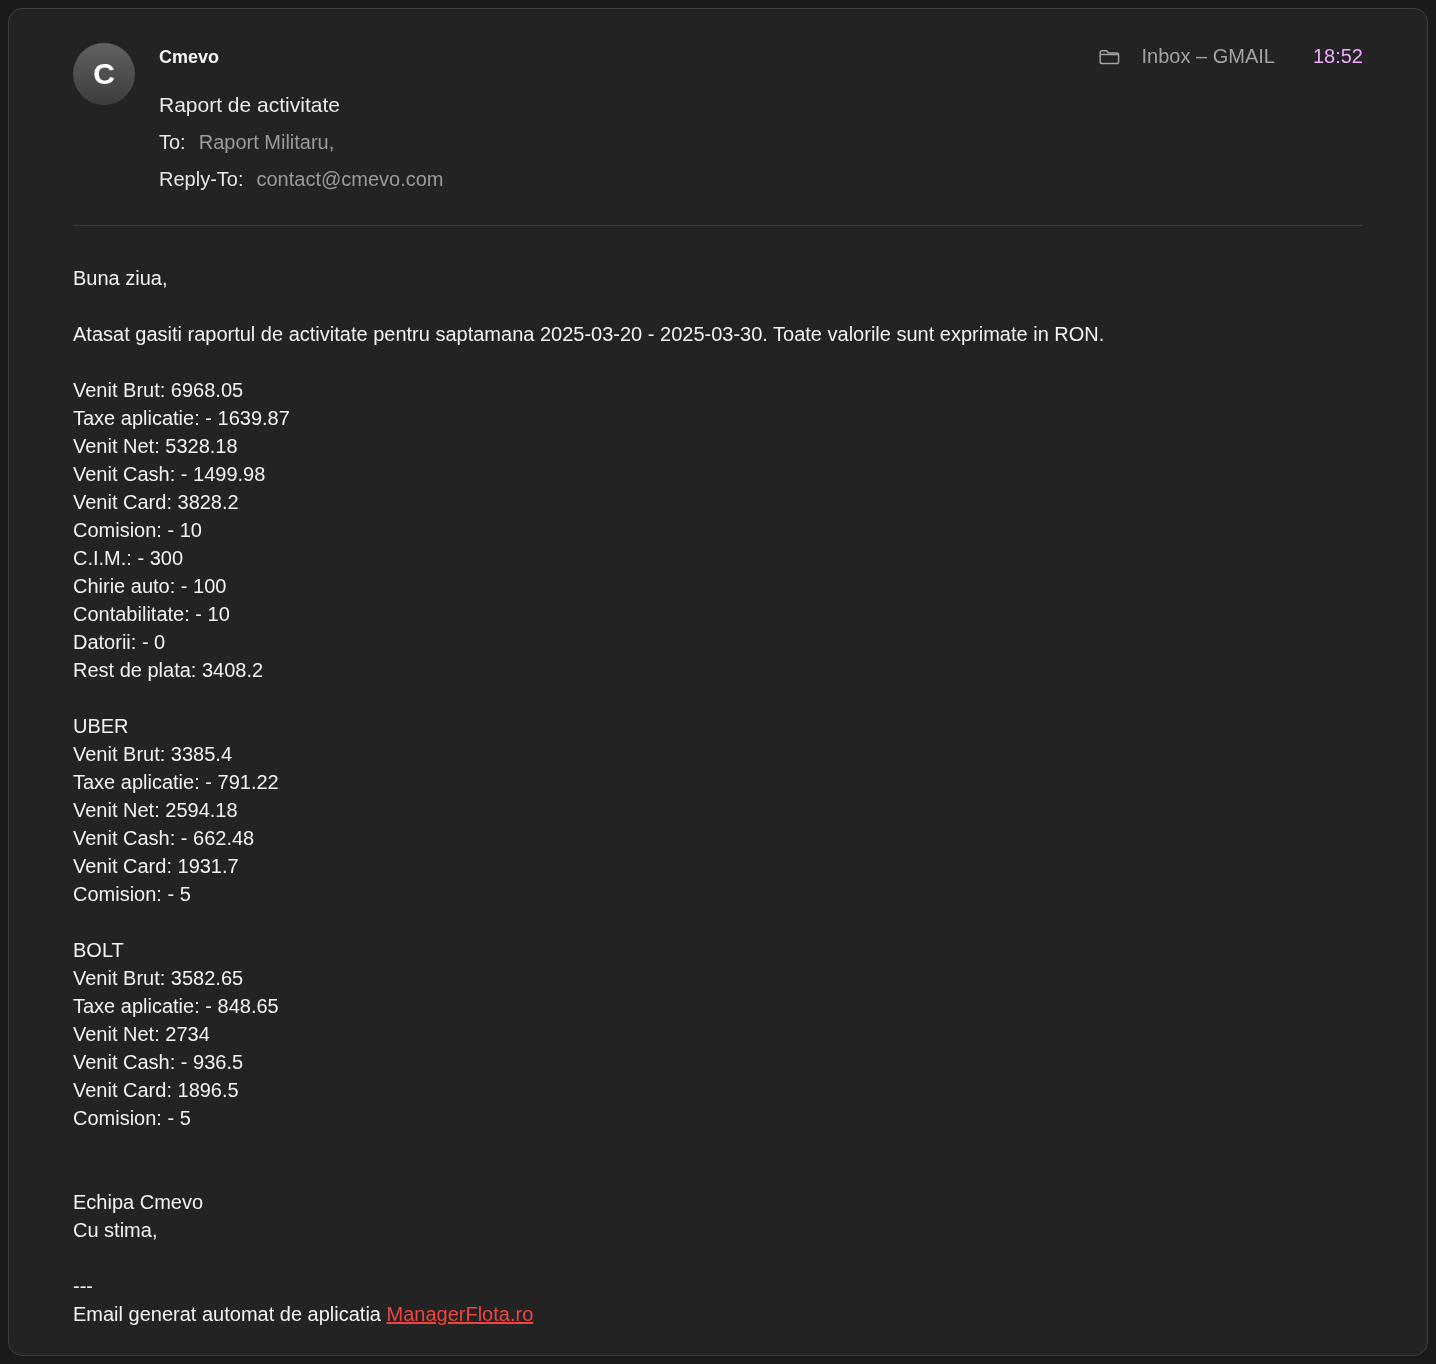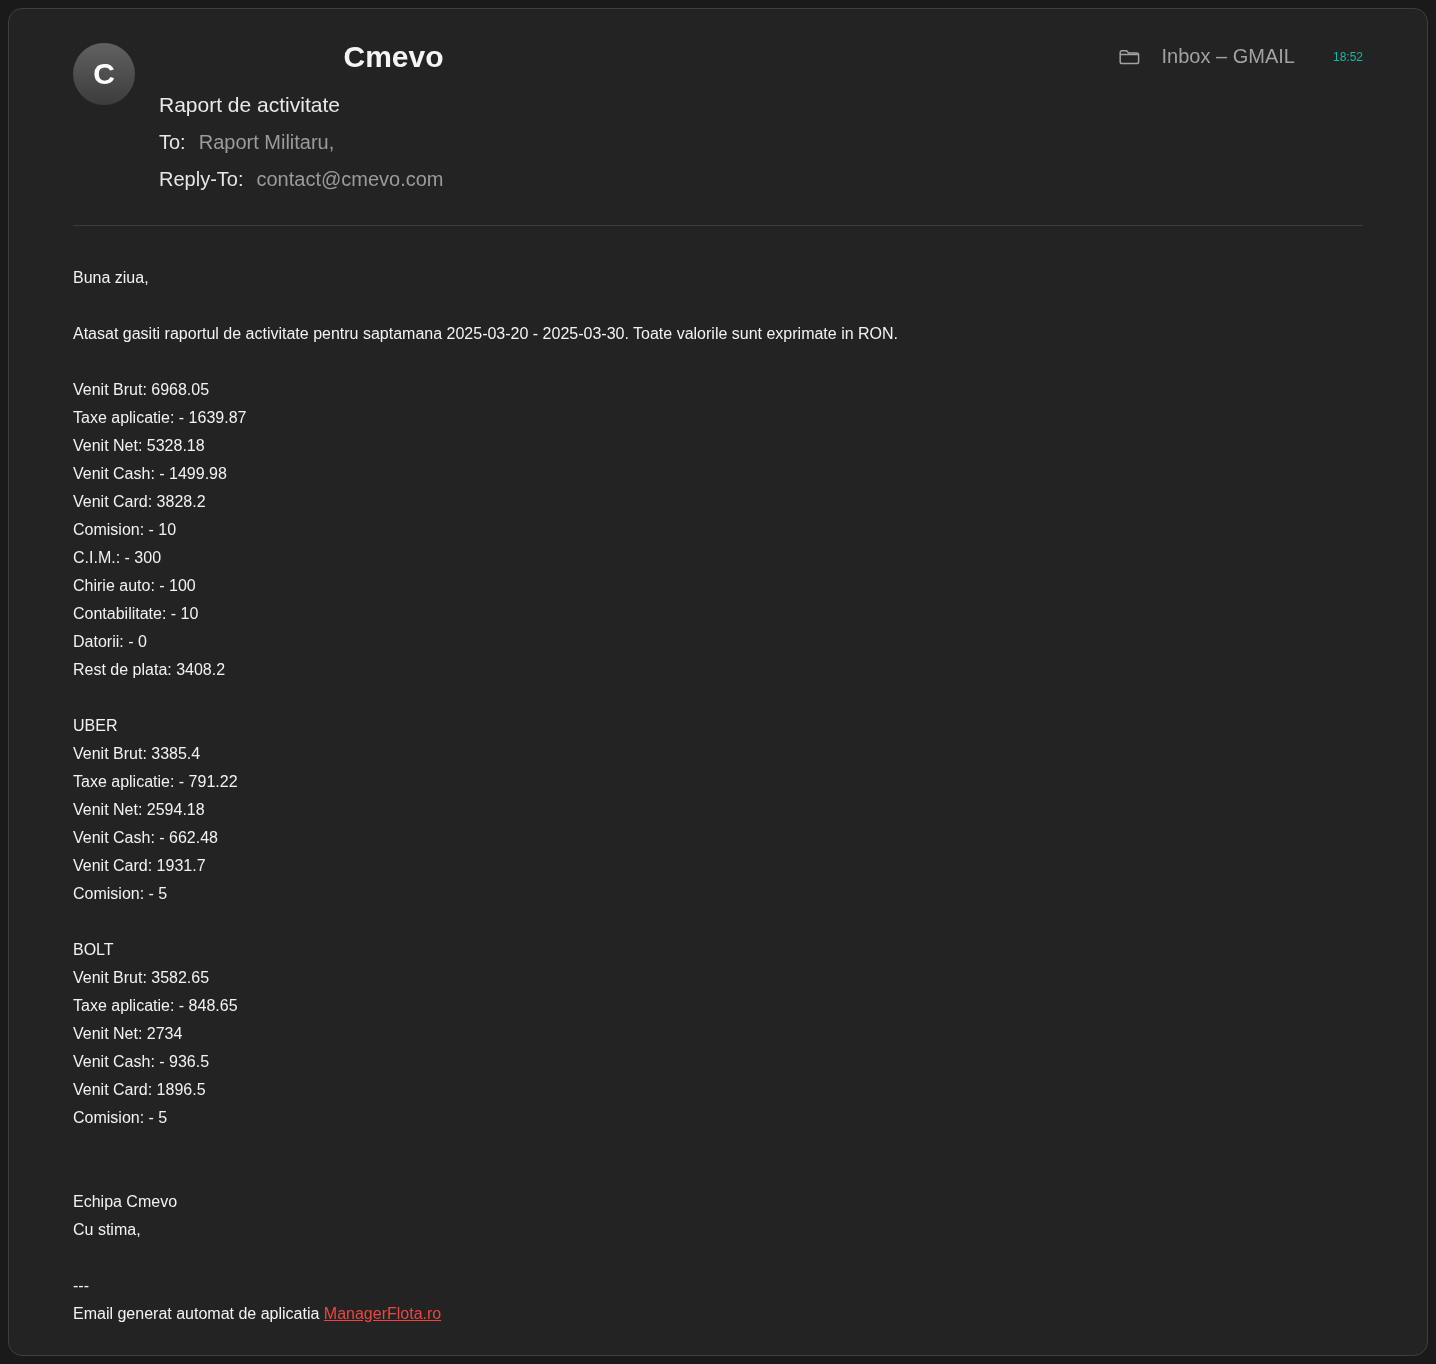--- a/index.html
+++ b/index.html
@@ -30,25 +30,24 @@
     color: #ffffff;
     font-size: 30px;
     font-weight: bold;
     display: flex;
     align-items: center;
     justify-content: center;
     flex: none;
   }
   .header-main { margin-left: 24px; }
   .sender-name {
-    font-size: 30px;
+    font-size: 18px;
     font-weight: bold;
     color: #f5f5f5;
     line-height: 28px;
-    text-align: right;
   }
   .subject {
     font-size: 21px;
     color: #e9e9e9;
     margin-top: 21px;
     line-height: 26px;
   }
   .addr-row {
     margin-top: 12px;
     font-size: 20px;
@@ -65,31 +64,31 @@
     white-space: nowrap;
   }
   .folder-chip {
     display: flex;
     align-items: center;
     gap: 22px;
     color: #a2a2a2;
     font-size: 20px;
   }
   .folder-chip svg { display: block; }
-  .msg-time { color: #14b8a6; font-size: 12px; }
+  .msg-time { color: #f0abfc; font-size: 20px; }
   
   .divider {
     height: 1px;
     background: #3c3c3c;
     margin: 33px 64px 0 64px;
   }
   
   .email-body {
     padding: 38px 64px 0 64px;
-    font-size: 16px;
+    font-size: 20px;
     line-height: 28px;
     color: #f2f2f2;
   }
   .block { margin-bottom: 28px; }
   .block-gap-top { margin-top: 56px; }
   .line { line-height: 28px; min-height: 28px; }
   a.footer-link {
     color: #ef4444;
   }
 </style>

